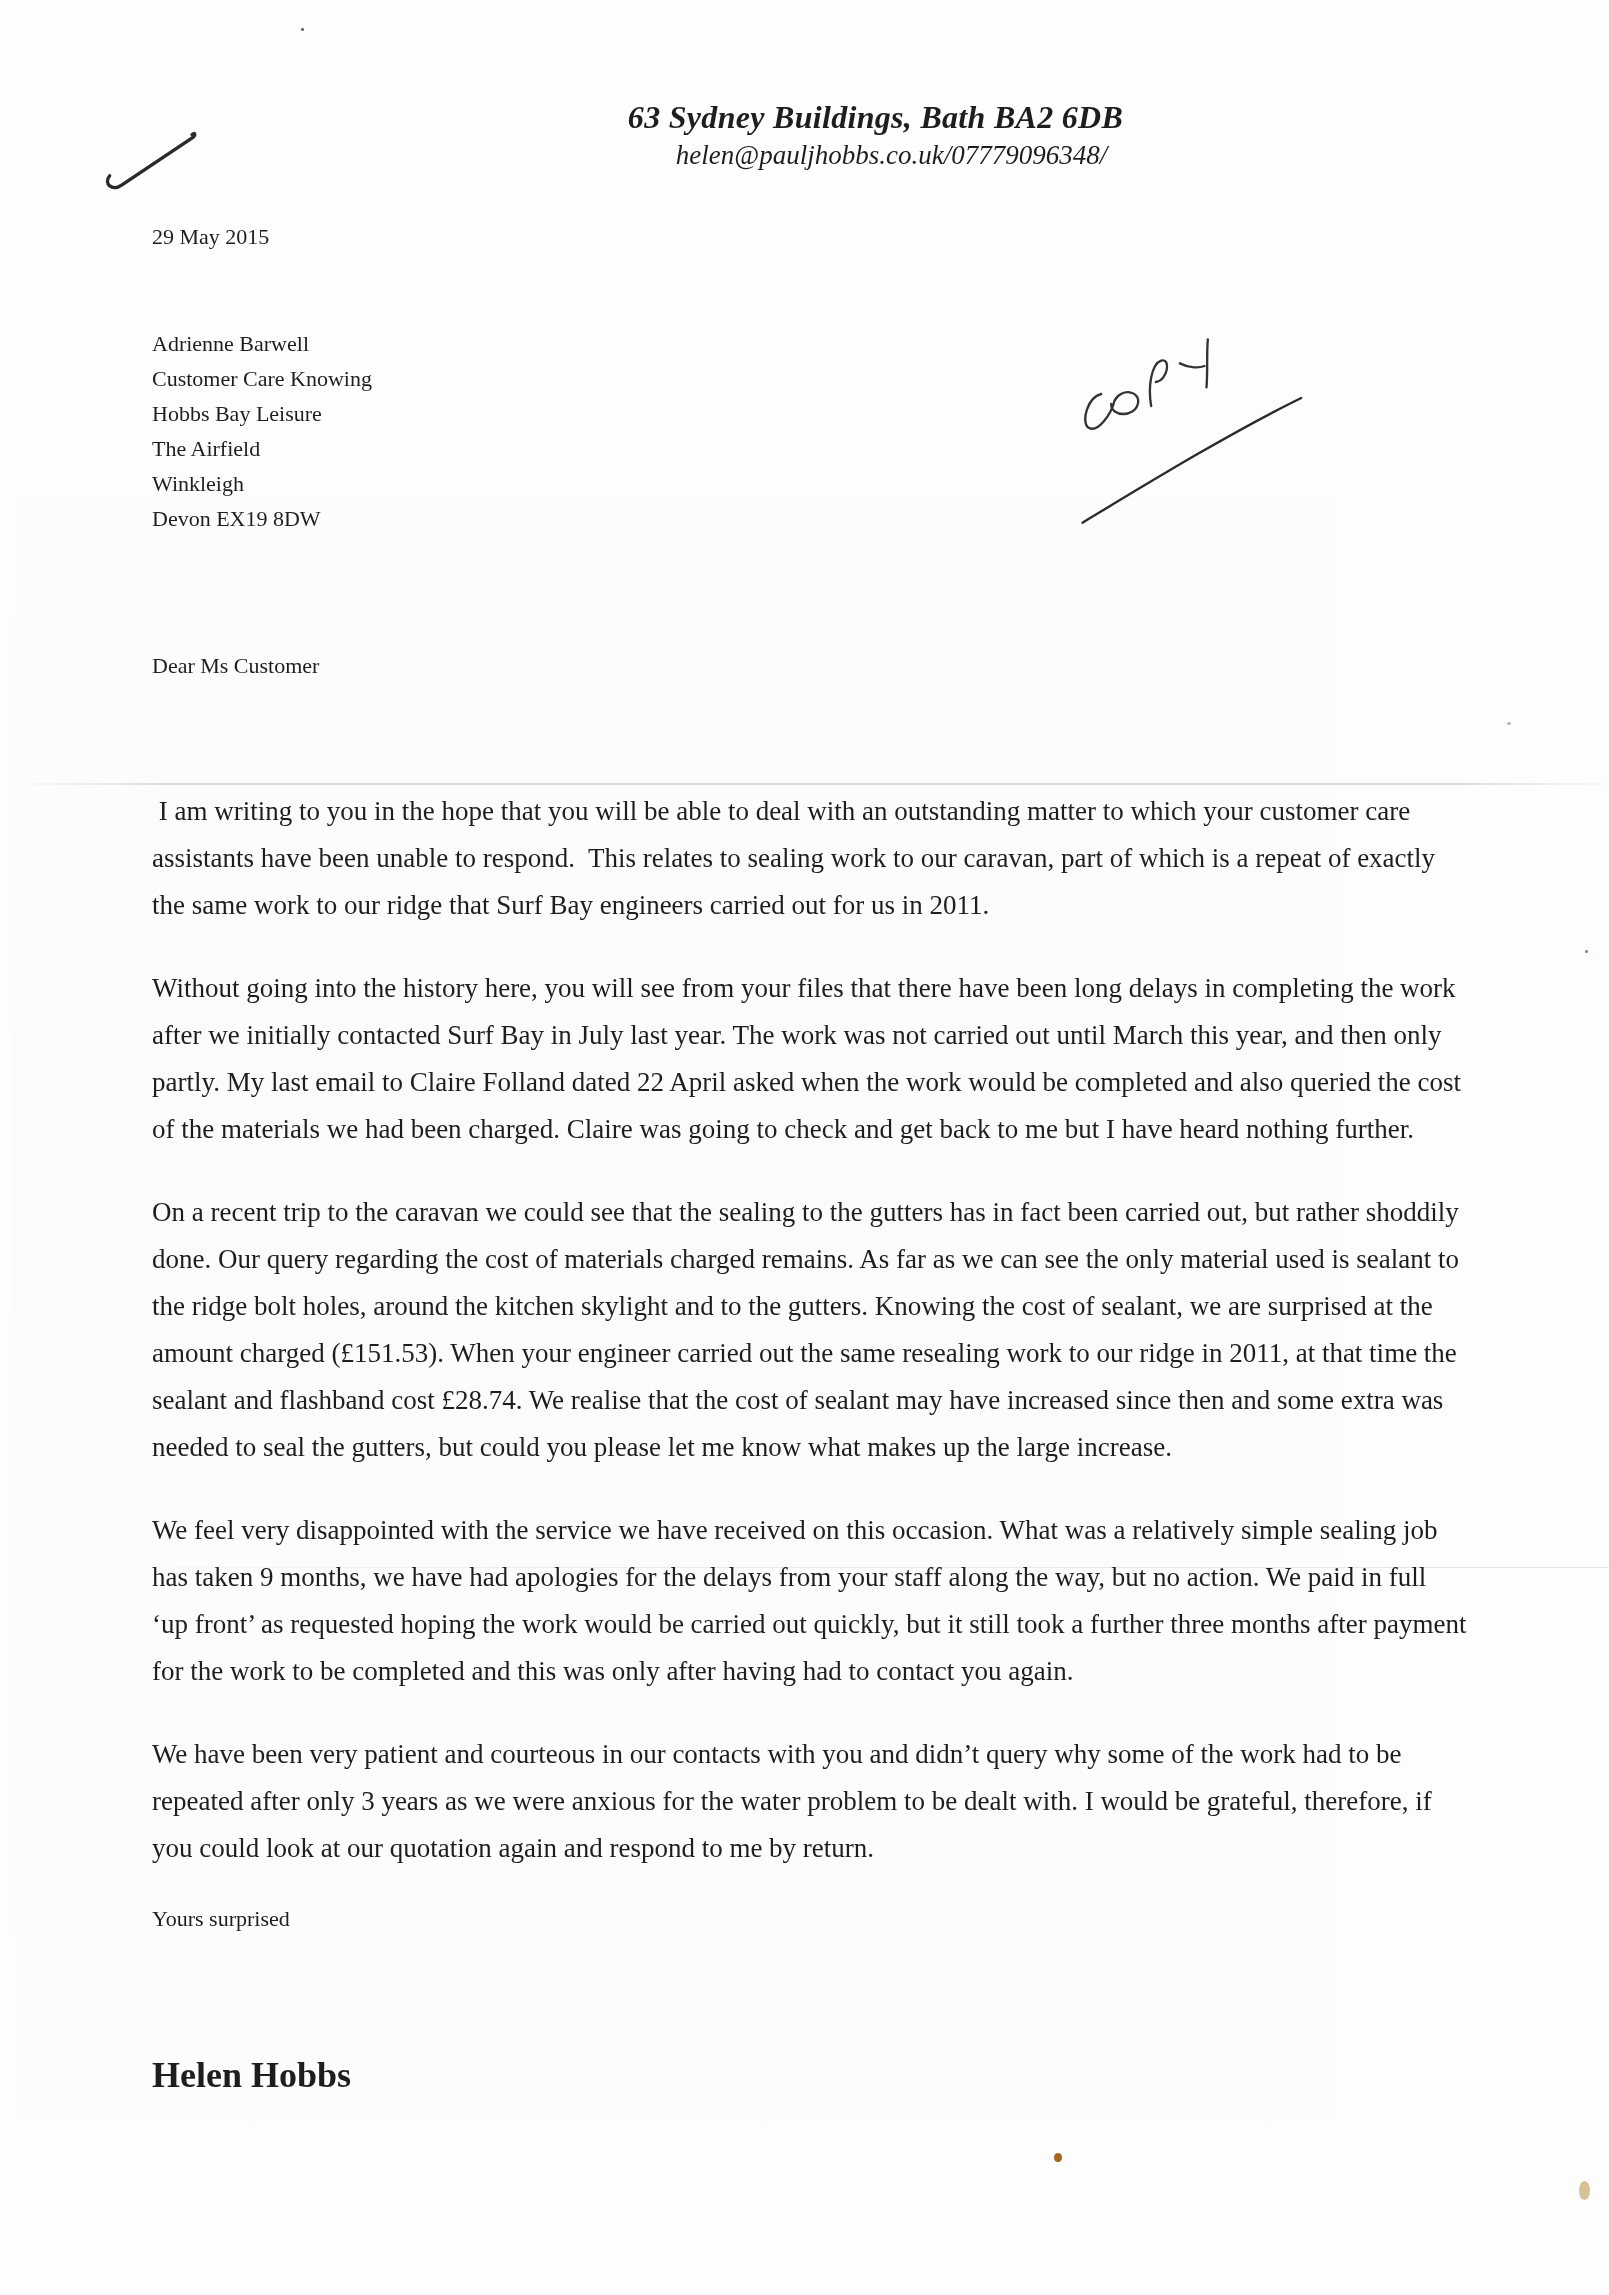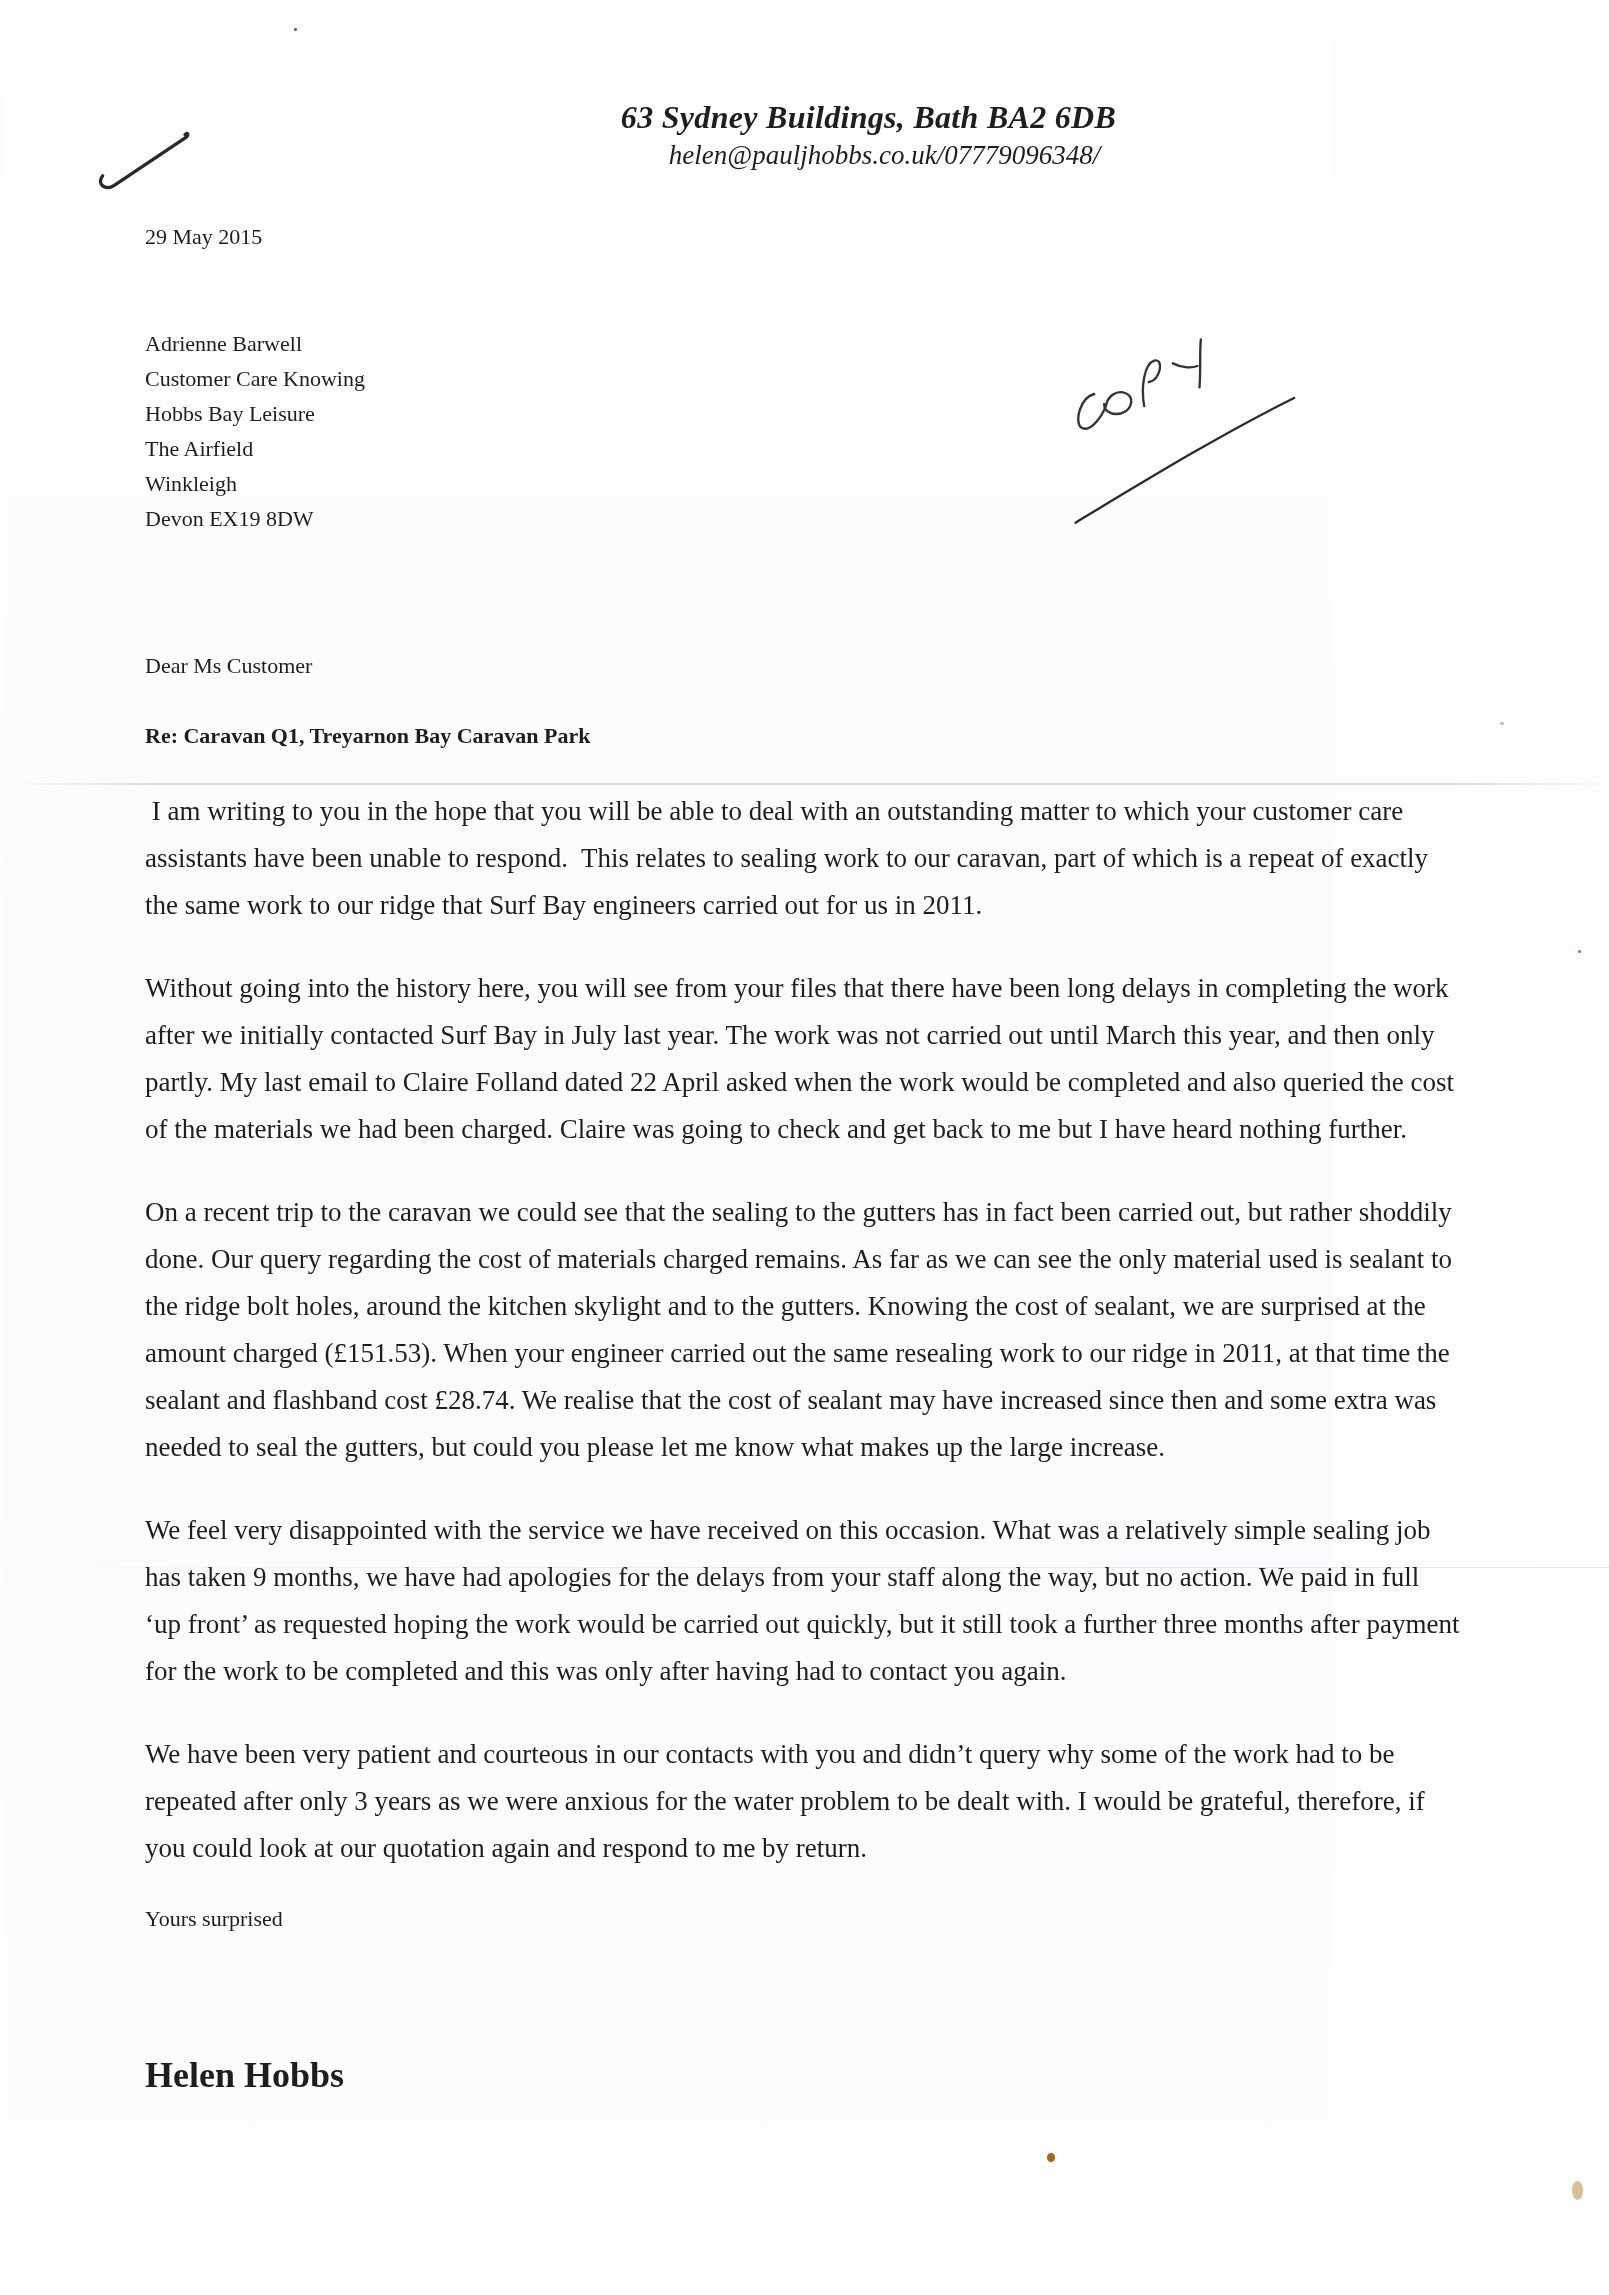--- a/index.html
+++ b/index.html
@@ -10,21 +10,21 @@
     body {
       width: 1609px;
       height: 2295px;
       position: relative;
       overflow: hidden;
       font-family: "Liberation Serif", "DejaVu Serif", serif;
       color: #1e1e1e;
     }
     .page {
       position: absolute;
-      left: 5px; top: 0;
+      left: 12px; top: 0;
       width: 1326px; height: 2295px;
       background: linear-gradient(180deg, #fefefe 0%, #fbfbfc 50%, #fdfdfd 100%);
     }
     
     .letterhead {
       position: absolute;
       left: 0; width: 1609px;
       top: 99px;
       text-align: center;
       font-style: italic;
@@ -108,21 +108,20 @@
     <div>Adrienne Barwell</div>
     <div>Customer Care Knowing</div>
     <div>Hobbs Bay Leisure</div>
     <div>The Airfield</div>
     <div>Winkleigh</div>
     <div>Devon EX19 8DW</div>
   </div>
 
   <div class="block salutation">Dear Ms Customer</div>
 
-  <div class="block subject">Re:  Caravan Q1, Treyarnon Bay Caravan Park</div>
 
   <div class="body-text" style="top:788px;">
     <p class="para" style="white-space:pre-wrap;"> I am writing to you in the hope that you will be able to deal with an outstanding matter to which your customer care assistants have been unable to respond.  This relates to sealing work to our caravan, part of which is a repeat of exactly the same work to our ridge that Surf Bay engineers carried out for us in 2011.</p>
     <p class="para">Without going into the history here, you will see from your files that there have been long delays in completing the work after we initially contacted Surf Bay in July last year. The work was not carried out until March this year, and then only partly.  My last email to Claire Folland dated 22 April asked when the work would be completed and also queried the cost of the materials we had been charged. Claire was going to check and get back to me but I have heard nothing further.</p>
     <p class="para">On a recent trip to the caravan we could see that the sealing to the gutters has in fact been carried out, but rather shoddily done.  Our query regarding the cost of materials charged remains.  As far as we can see the only material used is sealant to the ridge bolt holes, around the kitchen skylight and to the gutters.  Knowing the cost of sealant, we are surprised at the amount charged (£151.53).   When your engineer carried out the same resealing work to our ridge in 2011, at that time the sealant and flashband cost £28.74.  We realise that the cost of sealant may have increased since then and some extra was needed to seal the gutters, but could you please let me know what makes up the large increase.</p>
     <p class="para">We feel very disappointed with the service we have received on this occasion.   What was a relatively simple sealing job has taken 9 months, we have had apologies for the delays from your staff along the way, but no action.  We paid in full ‘up front’ as requested hoping the work would be carried out quickly, but it still took a further three months after payment for the work to be completed and this was only after having had to contact you again.</p>
     <p class="para">We have been very patient and courteous in our contacts with you and didn’t query why some of the work had to be repeated after only 3 years as we were anxious for the water problem to be dealt with.  I would be grateful, therefore, if you could look at our quotation again and respond to me by return.</p>
   </div>
 
   <div class="block closing">Yours surprised</div>

